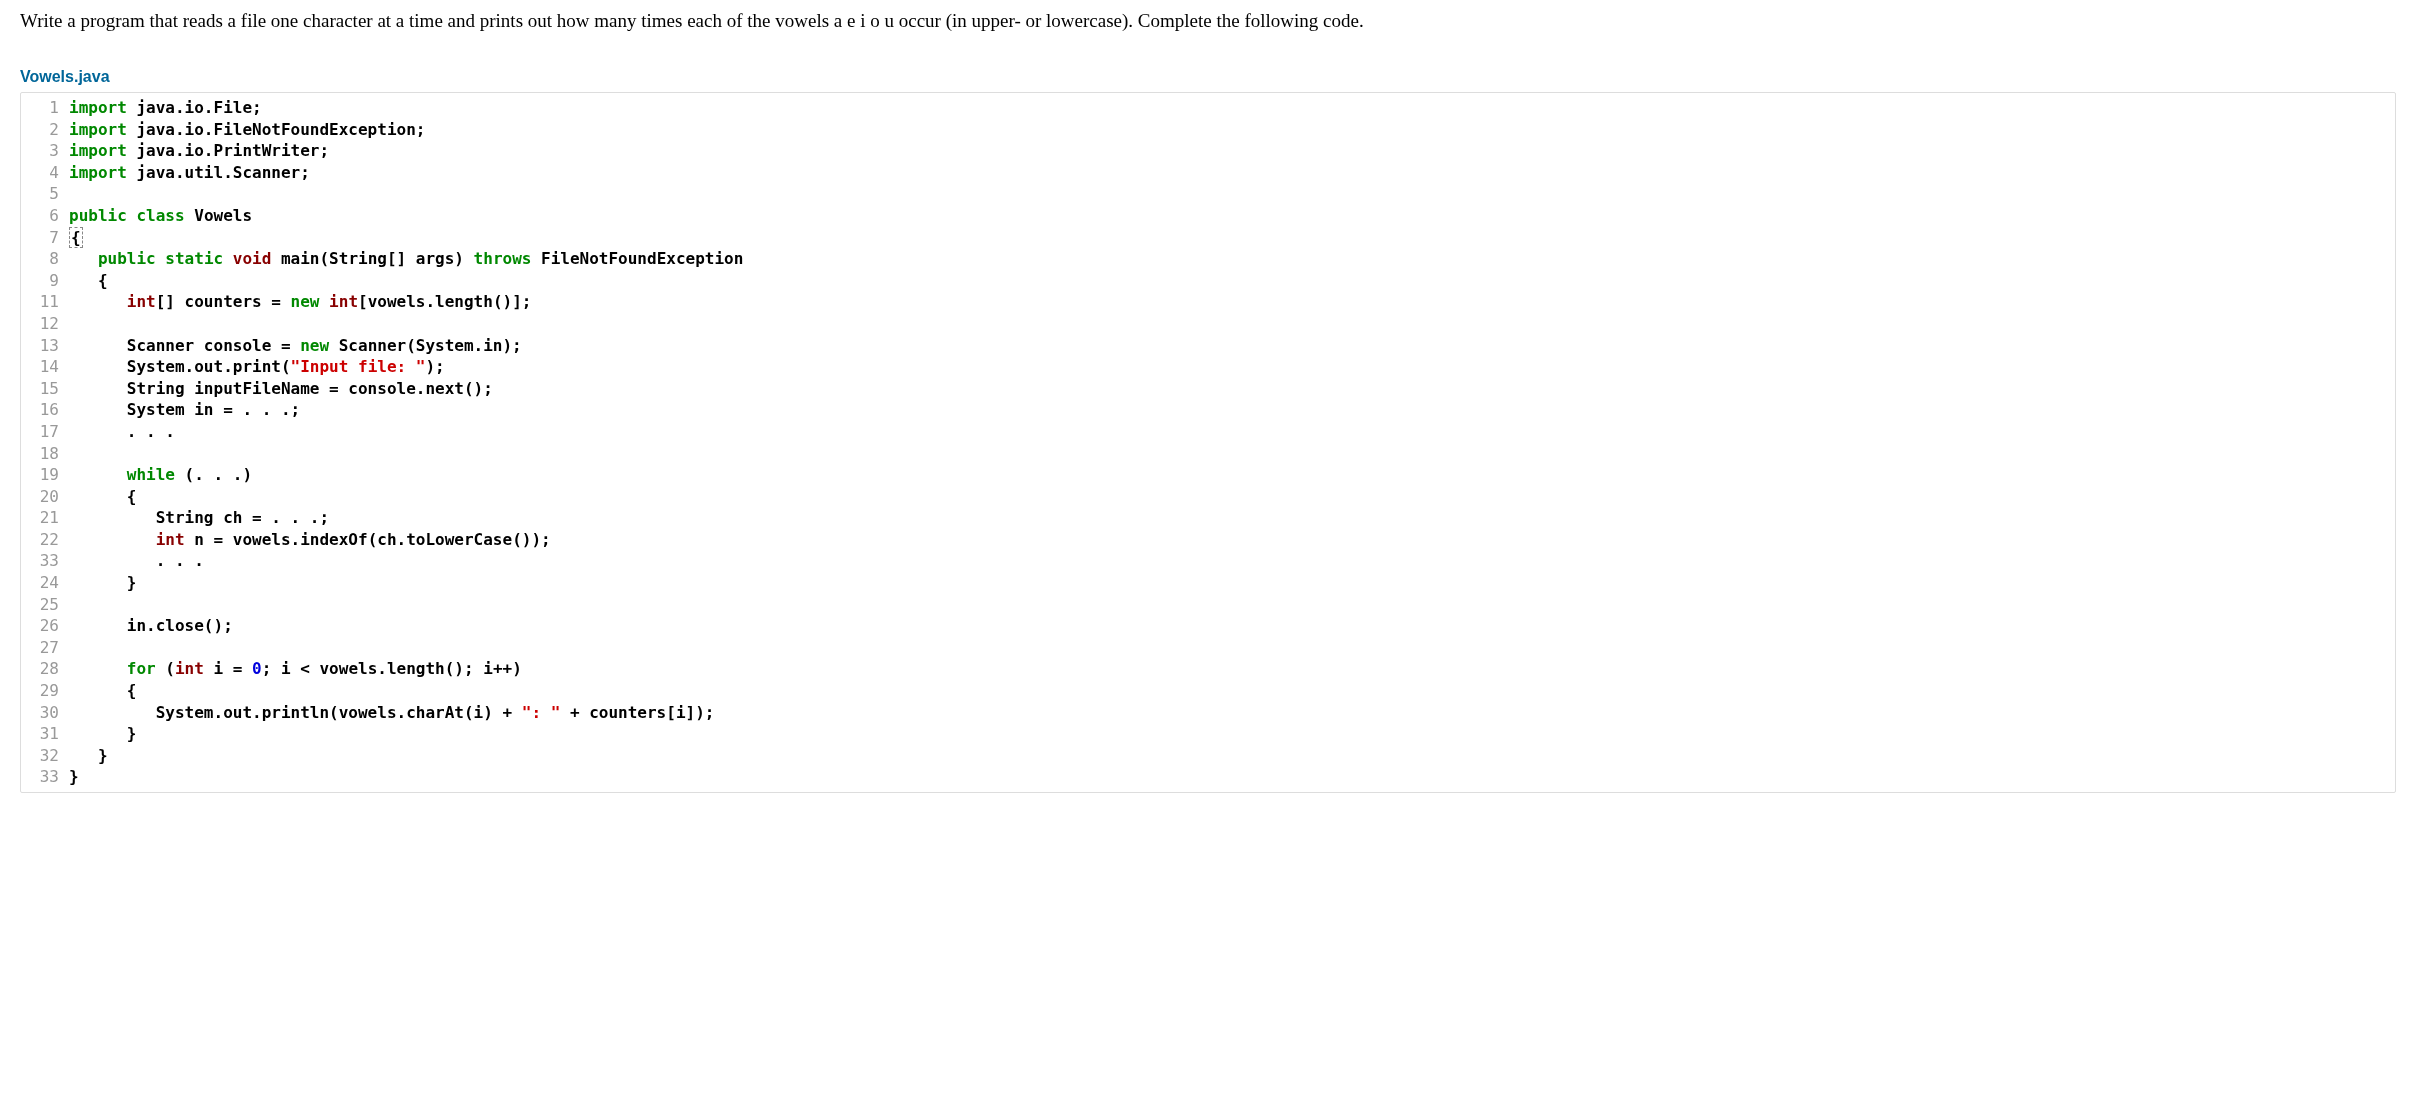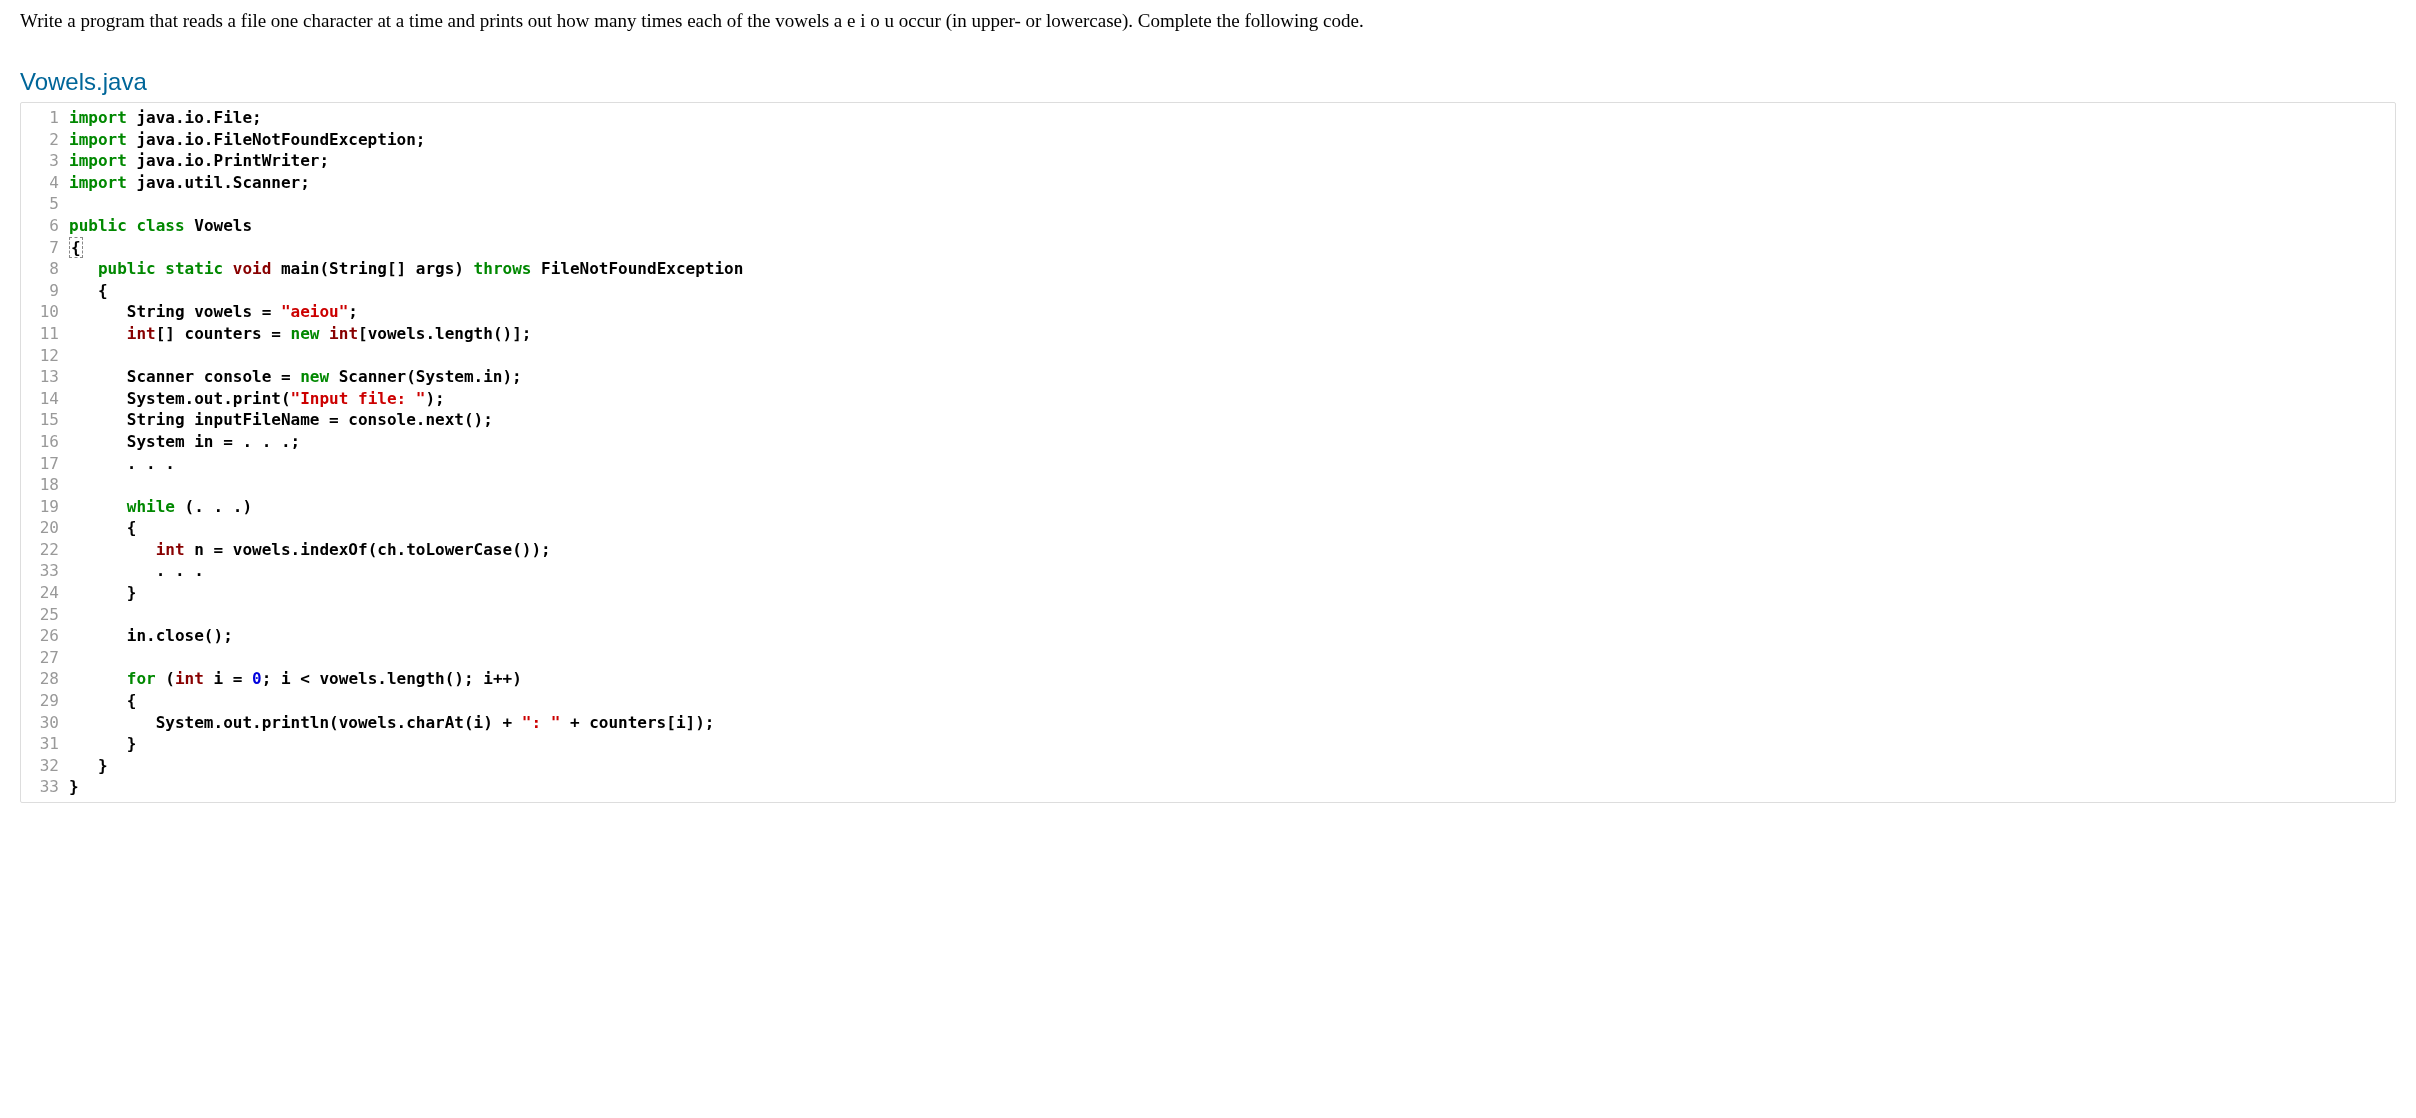--- a/index.html
+++ b/index.html
@@ -12,22 +12,22 @@
     background: #ffffff;
     color: #000000;
     padding: 10px 20px;
   }
   .problem-statement {
     font-size: 19px;
     margin-bottom: 36px;
     font-family: Georgia, serif;
   }
   .filename {
-    font-size: 24px;
-    font-weight: normal;
+    font-size: 16px;
+    font-weight: bold;
     color: #006699;
     margin-bottom: 6px;
     font-family: Verdana, Geneva, sans-serif;
   }
   .code-container {
     border: 1px solid #dddddd;
     border-radius: 2px;
     padding: 4px 0;
     font-family: 'DejaVu Sans Mono', 'Menlo', 'Consolas', monospace;
     font-size: 16px;
@@ -76,31 +76,31 @@
 <div class="code-container" id="code-listing">
     <div class="code-line"><span class="line-number">1</span><span class="code-content"><span class="kw-import">import</span><span> java.io.File;</span></span></div>
     <div class="code-line"><span class="line-number">2</span><span class="code-content"><span class="kw-import">import</span><span> java.io.FileNotFoundException;</span></span></div>
     <div class="code-line"><span class="line-number">3</span><span class="code-content"><span class="kw-import">import</span><span> java.io.PrintWriter;</span></span></div>
     <div class="code-line"><span class="line-number">4</span><span class="code-content"><span class="kw-import">import</span><span> java.util.Scanner;</span></span></div>
     <div class="code-line"><span class="line-number">5</span><span class="code-content"><span></span></span></div>
     <div class="code-line"><span class="line-number">6</span><span class="code-content"><span class="kw-public">public</span><span> </span><span class="kw-class">class</span><span> Vowels</span></span></div>
     <div class="code-line"><span class="line-number">7</span><span class="code-content"><span class="caret-brace">{</span></span></div>
     <div class="code-line"><span class="line-number">8</span><span class="code-content"><span>   </span><span class="kw-public">public</span><span> </span><span class="kw-static">static</span><span> </span><span class="kw-void">void</span><span> main(String[] args) </span><span class="kw-throws">throws</span><span> FileNotFoundException</span></span></div>
     <div class="code-line"><span class="line-number">9</span><span class="code-content"><span>   {</span></span></div>
-    <div class="code-line"><span class="line-number">10</span><span class="code-content"><span>      String vowels = </span><span class="str">"aeiou"</span><span>;</span></span></div>
     <div class="code-line"><span class="line-number">11</span><span class="code-content"><span>      </span><span class="kw-int">int</span><span>[] counters = </span><span class="kw-new">new</span><span> </span><span class="kw-int">int</span><span>[vowels.length()];</span></span></div>
     <div class="code-line"><span class="line-number">12</span><span class="code-content"><span></span></span></div>
     <div class="code-line"><span class="line-number">13</span><span class="code-content"><span>      Scanner console = </span><span class="kw-new">new</span><span> Scanner(System.in);</span></span></div>
     <div class="code-line"><span class="line-number">14</span><span class="code-content"><span>      System.out.print(</span><span class="str">"Input file: "</span><span>);</span></span></div>
     <div class="code-line"><span class="line-number">15</span><span class="code-content"><span>      String inputFileName = console.next();</span></span></div>
     <div class="code-line"><span class="line-number">16</span><span class="code-content"><span>      System in = . . .;</span></span></div>
     <div class="code-line"><span class="line-number">17</span><span class="code-content"><span>      . . .</span></span></div>
     <div class="code-line"><span class="line-number">18</span><span class="code-content"><span></span></span></div>
     <div class="code-line"><span class="line-number">19</span><span class="code-content"><span>      </span><span class="kw-while">while</span><span> (. . .)</span></span></div>
     <div class="code-line"><span class="line-number">20</span><span class="code-content"><span>      {</span></span></div>
+    <div class="code-line"><span class="line-number">21</span><span class="code-content"><span>         String ch = . . .;</span></span></div>
     <div class="code-line"><span class="line-number">22</span><span class="code-content"><span>         </span><span class="kw-int">int</span><span> n = vowels.indexOf(ch.toLowerCase());</span></span></div>
     <div class="code-line"><span class="line-number">33</span><span class="code-content"><span>         . . .</span></span></div>
     <div class="code-line"><span class="line-number">24</span><span class="code-content"><span>      }</span></span></div>
     <div class="code-line"><span class="line-number">25</span><span class="code-content"><span></span></span></div>
     <div class="code-line"><span class="line-number">26</span><span class="code-content"><span>      in.close();</span></span></div>
     <div class="code-line"><span class="line-number">27</span><span class="code-content"><span></span></span></div>
     <div class="code-line"><span class="line-number">28</span><span class="code-content"><span>      </span><span class="kw-for">for</span><span> (</span><span class="kw-int">int</span><span> i = </span><span class="num">0</span><span>; i &lt; vowels.length(); i++)</span></span></div>
     <div class="code-line"><span class="line-number">29</span><span class="code-content"><span>      {</span></span></div>
     <div class="code-line"><span class="line-number">30</span><span class="code-content"><span>         System.out.println(vowels.charAt(i) + </span><span class="str">": "</span><span> + counters[i]);</span></span></div>
     <div class="code-line"><span class="line-number">31</span><span class="code-content"><span>      }</span></span></div>

